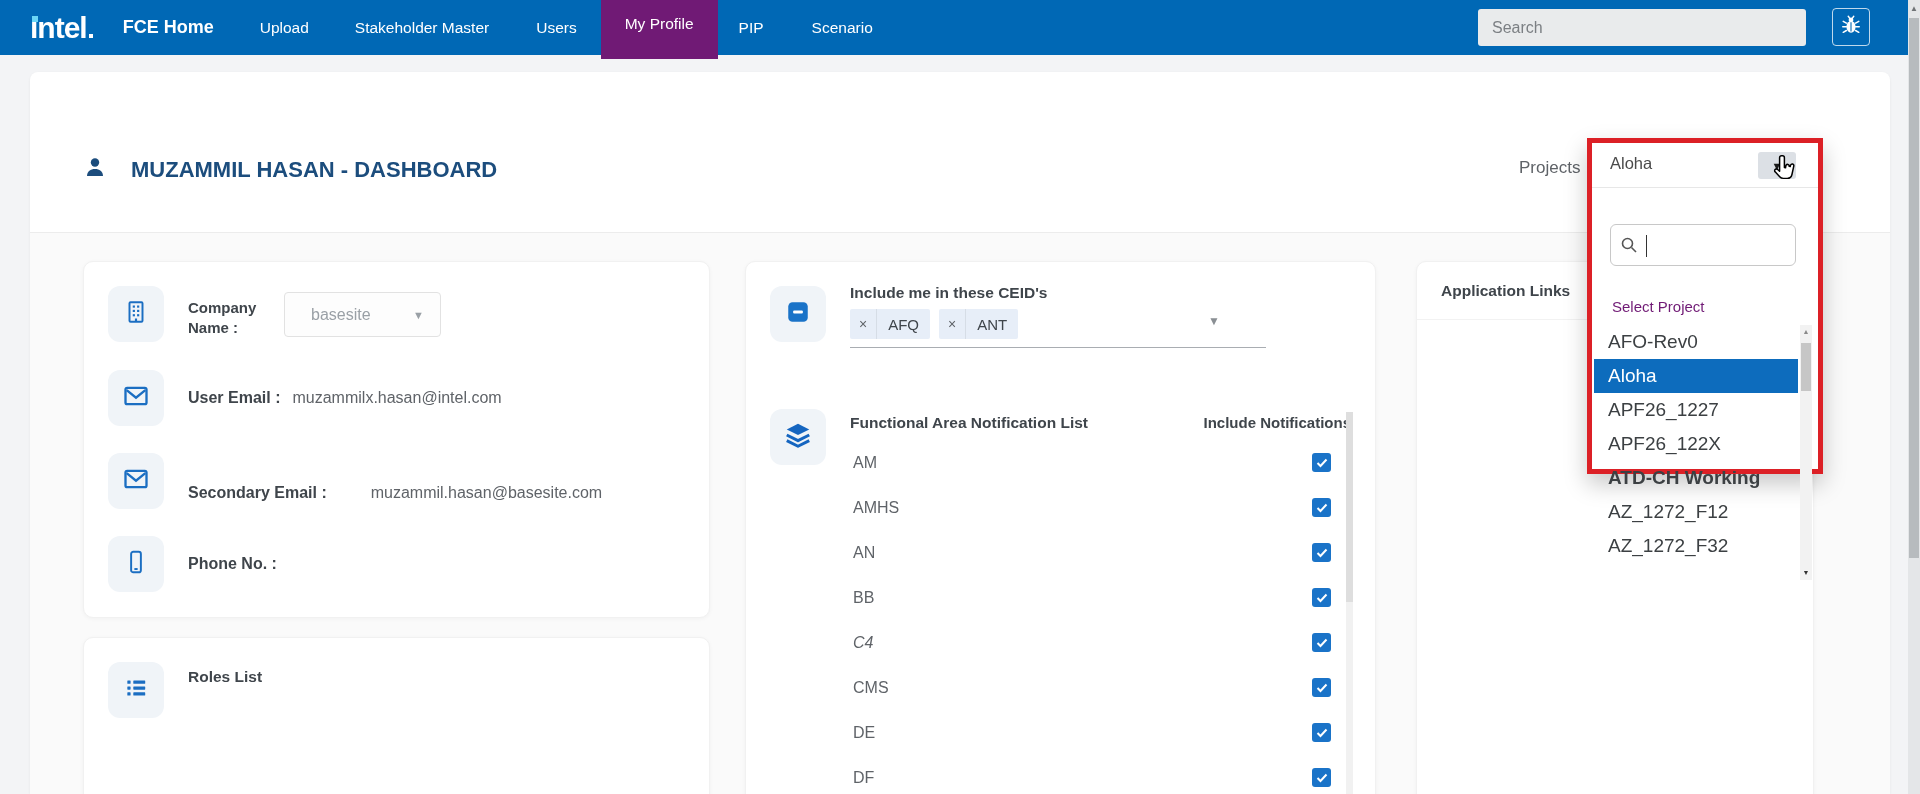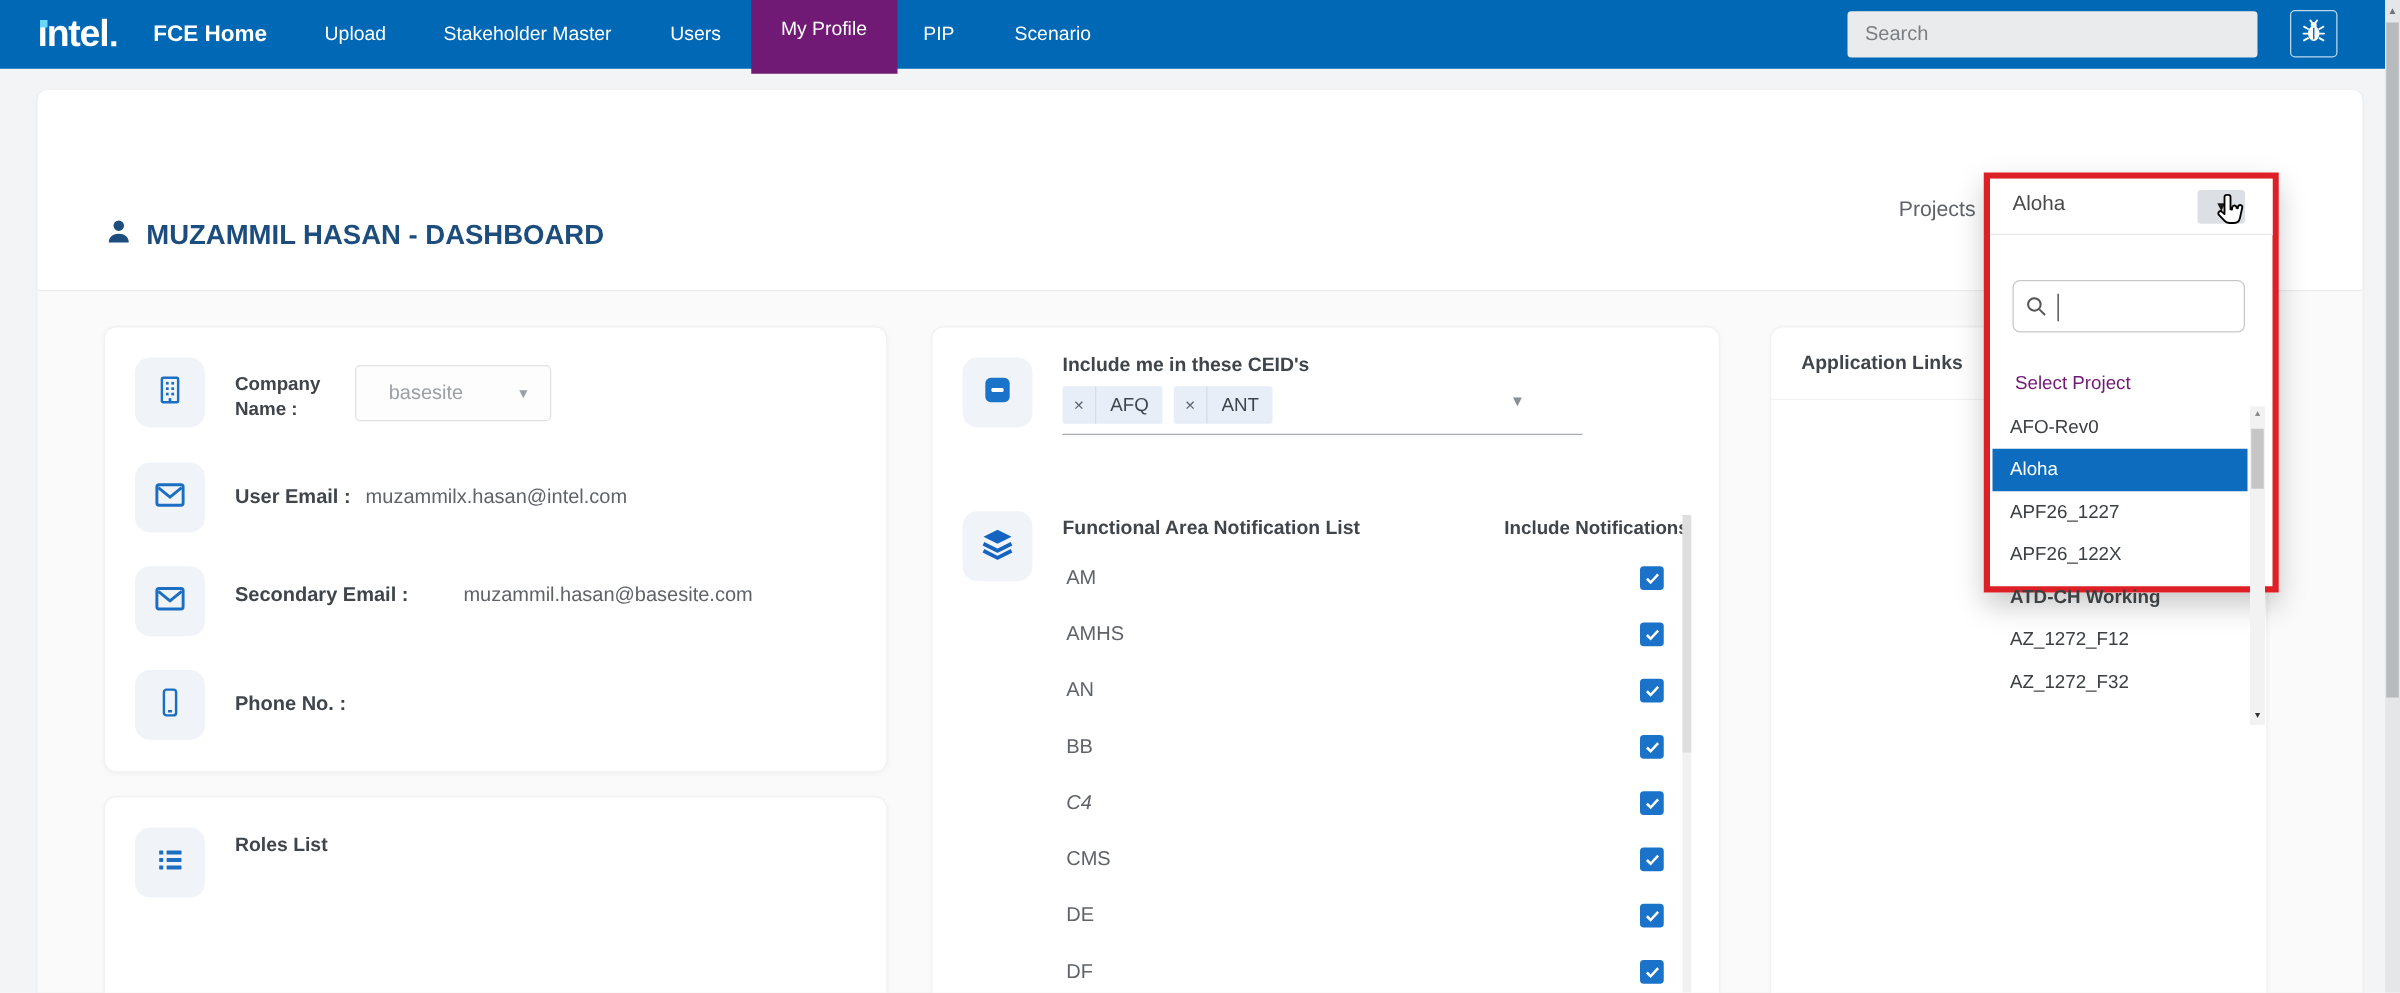--- a/index.html
+++ b/index.html
@@ -32,21 +32,21 @@
                     background:#e4e6e8; z-index:60; }
   .page-scroll-up { position:absolute; top:0; left:0; width:12px; height:18px;
                     font-size:8px; color:#6f7376; text-align:center; line-height:18px; }
   .page-scroll-thumb { position:absolute; top:18px; left:1px; width:10px; height:540px;
                        background:#b7bbbe; }
 
   
   .panel { position:absolute; left:30px; top:72px; width:1860px; height:722px;
            background:#fff; border-radius:8px 8px 0 0; box-shadow:0 1px 3px rgba(0,0,0,.06);
            overflow:hidden; }
-  .page-title { position:absolute; left:53px; top:101px; display:flex; align-items:center; gap:10px;
+  .page-title { position:absolute; left:53px; top:83px; display:flex; align-items:center; gap:24px;
                 color:#1c4d7d; font-size:22px; font-weight:700; }
   .projects-label { position:absolute; left:1489px; top:86px; font-size:17px; color:#5f6368; }
   .panel-divider { position:absolute; left:0; top:160px; width:1860px; height:1px; background:#ececec; }
   .panel-body { position:absolute; left:0; top:161px; width:1860px; height:561px; background:#fafafa; }
 
   
   .card { position:absolute; background:#fff; border:1px solid #f1f1f1; border-radius:10px;
           box-shadow:0 1px 4px rgba(0,0,0,.04); }
   .card-left    { left:53px;  top:189px; width:627px; height:357px; }
   .card-roles   { left:53px;  top:565px; width:627px; height:220px; }
@@ -107,21 +107,21 @@
   .proj-head .proj-selected { position:absolute; left:18px; top:11px; font-size:16.5px; color:#4a4a4a; }
   .proj-caret-btn { position:absolute; left:166px; top:9px; width:38px; height:27px;
                     background:#dce0e5; border-radius:3px; display:flex; align-items:center;
                     justify-content:center; font-size:11px; color:#1a1a1a; cursor:pointer; }
   .proj-search { position:absolute; left:18px; top:81px; width:186px; height:42px;
                  border:1px solid #c8c8c8; border-radius:6px; background:#fff; }
   .proj-search svg { position:absolute; left:9px; top:11px; }
   .proj-search .text-caret { position:absolute; left:35px; top:10px; width:1px; height:22px; background:#333; }
   .proj-group { position:absolute; left:20px; top:155px; font-size:15px; color:#701a75; }
   .proj-opt { position:absolute; left:2px; width:204px; height:34px; line-height:34px;
-              padding-left:14px; font-size:15px; color:#3c4043; cursor:pointer; white-space:nowrap; }
+              padding-left:14px; font-size:19px; color:#3c4043; cursor:pointer; white-space:nowrap; }
   .proj-opt.selected { background:#0d6cbd; color:#fff; }
   .proj-scroll-track { position:absolute; left:208px; top:182px; width:12px; height:255px; background:#f2f2f2; }
   .proj-scroll-up   { position:absolute; left:208px; top:182px; width:12px; height:14px;
                       font-size:7px; color:#8a8a8a; text-align:center; line-height:14px; }
   .proj-scroll-thumb{ position:absolute; left:209px; top:200px; width:10px; height:48px; background:#c6c6c6; }
   .proj-scroll-down { position:absolute; left:208px; top:423px; width:12px; height:14px;
                       font-size:7px; color:#333; text-align:center; line-height:14px; }
 
   .cursor-hand { position:absolute; left:1772px; top:153px; z-index:70; }
 </style>
@@ -211,21 +211,21 @@
     </div>
 
     <div class="icon-tile" style="left:24px; top:191px;">
       <span>
         <svg width="28" height="28" viewBox="0 0 24 24" fill="none" stroke="#1b6ec2" stroke-width="2">
           <rect x="3" y="5" width="18" height="14" rx="1.5"></rect>
           <polyline points="4,7 12,13.5 20,7"></polyline>
         </svg>
       </span>
     </div>
-    <div class="inline-row" style="top:206px;gap:44px;">
+    <div class="inline-row" style="top:222px;gap:44px;">
       <span class="lbl" style="font-size:16px;">Secondary Email :</span>
       <span class="val">muzammil.hasan@basesite.com</span>
     </div>
 
     <div class="icon-tile" style="left:24px; top:274px;">
       <span>
         <svg width="26" height="26" viewBox="0 0 24 24" fill="none" stroke="#1b6ec2" stroke-width="1.8">
           <rect x="7.5" y="2.5" width="9" height="19" rx="2"></rect>
           <line x1="10.5" y1="18.5" x2="13.5" y2="18.5"></line>
         </svg>

